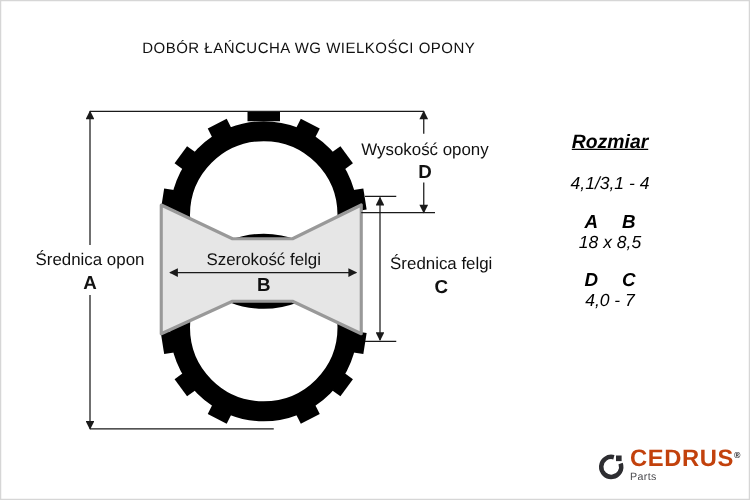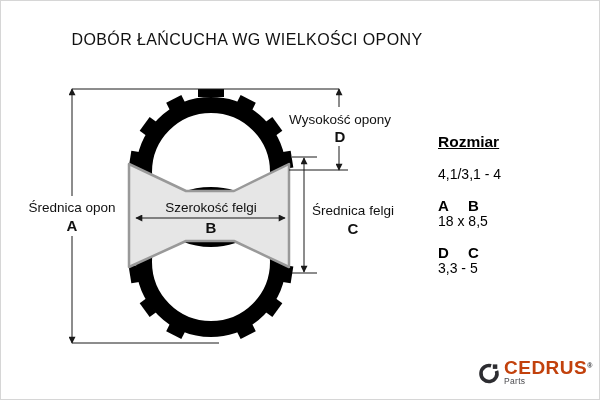--- a/index.html
+++ b/index.html
@@ -9,34 +9,35 @@
     background: #ffffff;
     border: 1px solid #d6d6d6;
     box-sizing: border-box;
     font-family: "Liberation Sans", "DejaVu Sans", sans-serif;
     color: #000;
     overflow: hidden;
   }
   .title {
     position: absolute; top: 30px; left: 0; width: 492px;
     margin: 0; text-align: center;
-    font-size: 16px; font-weight: 400; letter-spacing: 0.4px;
+    font-size: 12px; font-weight: 400; letter-spacing: 0.4px;
     color: #111;
   }
   svg.diagram { position: absolute; left: 0; top: 60px; width: 420px; height: 300px; }
   .dim { stroke: #1a1a1a; stroke-width: 1; fill: none; }
   .rim { fill: #e6e6e6; stroke: #999999; stroke-width: 2.5; stroke-linejoin: round; }
   .tire { fill: none; stroke: #000000; stroke-width: 16; }
   .lug  { fill: #000000; }
   .dlabel  { font-size: 13.5px; fill: #111; text-anchor: middle; }
   .dletter { font-size: 15px; font-weight: bold; fill: #111; text-anchor: middle; }
 
   .sizes {
-    position: absolute; left: 437px; top: 132px; width: 100px;
-    text-align: left;
+    position: absolute; left: 437px; top: 104px; width: 100px;
+    text-align: center;
+    font-style: italic;
   }
   .sizes-heading {
     font-size: 15.5px; font-weight: bold; text-decoration: underline;
     line-height: 18px; margin-bottom: 16px;
   }
   .size-row { margin-bottom: 16px; }
   .size-row .letters { font-size: 15px; font-weight: bold; line-height: 15px; }
   .size-row .letters span { display: inline-block; width: 30px; }
   .size-row .value { font-size: 14px; line-height: 15px; margin-top: 1px; }
 
@@ -138,21 +139,21 @@
       <div class="letters">
         <span>A</span><span>B</span>
       </div>
       <div class="value">18 x 8,5</div>
     </div>
 
     <div class="size-row">
       <div class="letters">
         <span>D</span><span>C</span>
       </div>
-      <div class="value">3,3 - 5</div>
+      <div class="value">4,0 - 7</div>
     </div>
   </div>
 
   <div class="logo">
     <svg class="logo-icon" viewBox="0 0 23 27">
       <path d="M18.5,11.8 A8,8 0 1 1 13.1,6.8" fill="none" stroke="#2d2d31" stroke-width="3.6"></path>
       <rect x="14.8" y="5.4" width="4.5" height="4.5" fill="#2d2d31"></rect>
     </svg>
     <div class="logo-text">
       <span class="brand">CEDRUS</span><sup class="reg">®</sup>

